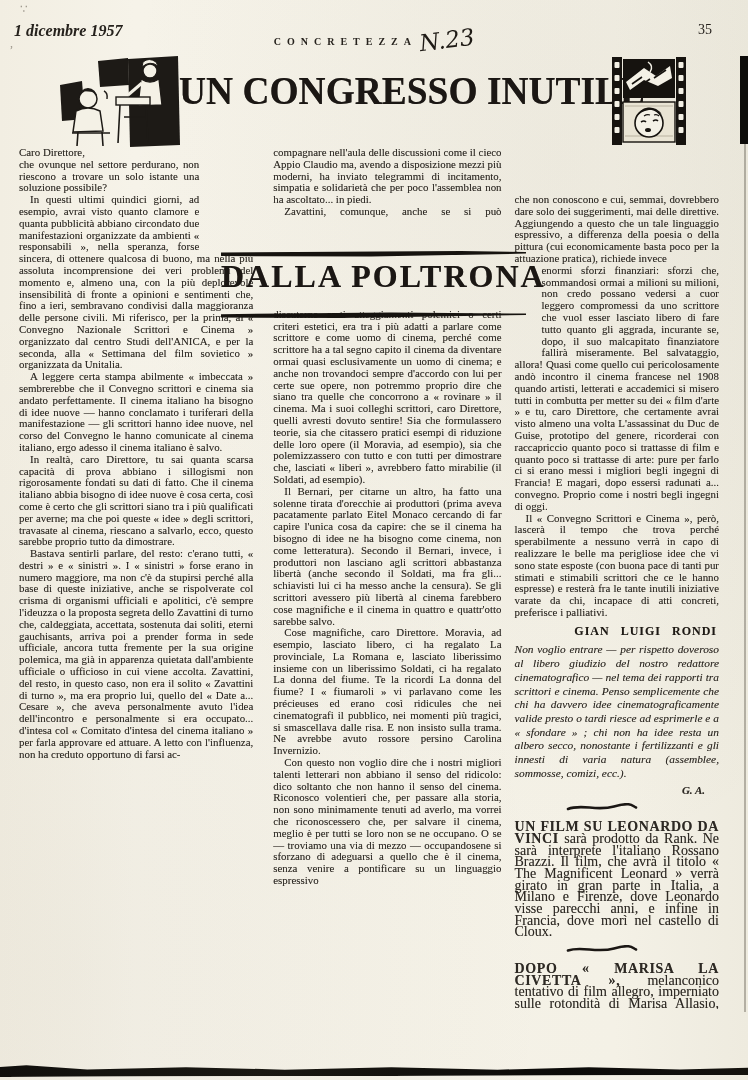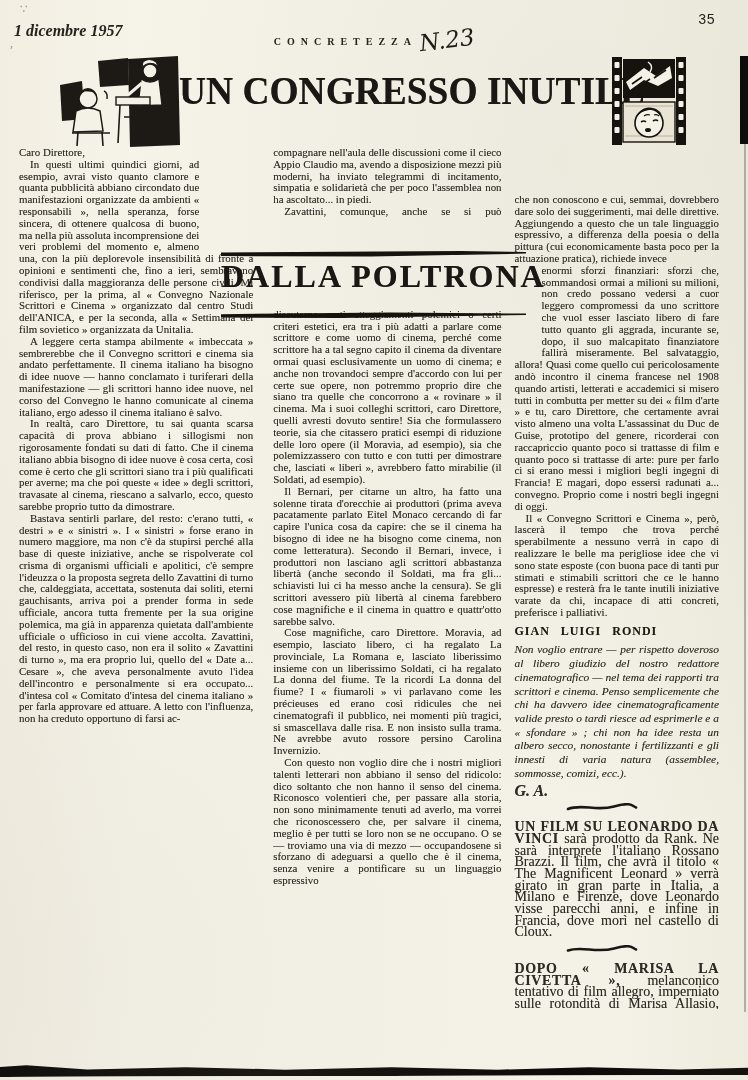--- a/index.html
+++ b/index.html
@@ -15,21 +15,21 @@
       linear-gradient(90deg,#f2eee2,#f6f3e9 18%,#f4f1e6 82%,#eeebdf);
     font-family:"Liberation Serif","DejaVu Serif",serif;
     color:#2d2924;
   }
 
   
   .mast-date{ position:absolute; left:14px; top:22px; font-size:16px; font-style:italic; font-weight:700; color:#26221d; }
   .mast-center{ position:absolute; left:0; top:24px; width:748px; text-align:center; white-space:nowrap; }
   .mast-title{ font-size:10px; font-weight:700; letter-spacing:6px; color:#26221d; }
   .mast-issue{ display:inline-block; font-size:23px; font-style:italic; font-family:"DejaVu Serif",serif; transform:rotate(-7deg) translateY(3px); margin-left:2px; color:#1e1a15; }
-  .mast-page{ position:absolute; left:698px; top:12px; font-size:14px; color:#26221d;font-family:Liberation Mono, monospace; }
+  .mast-page{ position:absolute; left:698px; top:22px; font-size:14px; color:#26221d; }
   .speck{ position:absolute; color:#9b968a; font-size:12px; }
 
   
   .headline{
     position:absolute; left:170px; top:68px; width:450px;
     text-align:center; font-size:39px; font-weight:700; letter-spacing:0px;
     color:#1b1714; transform:scaleX(.96); transform-origin:center;
     text-shadow:0 0 .5px rgba(30,25,20,.55);
     white-space:nowrap;
   }
@@ -58,23 +58,23 @@
   .col1{ width:236px; }
   .col2{ width:230px; margin-left:20px; }
   .col3{ width:206px; margin-left:13px;margin-top:47px; }
   .col p{ margin:0; }
   .col p.ind{ text-indent:11px; }
   .force-just{ text-align-last:justify; }
   .notch-right{ float:right; width:54px; height:93px; }
   .notch-left{ float:left; width:27px; height:93px; }
   .banner-gap{ height:91px; }
 
-  .byline{ font-size:12px; font-weight:700; letter-spacing:1px; word-spacing:7px; color:#1e1a15; margin:7px 2px 6px 0 !important; }
+  .byline{ text-align:right; font-size:12px; font-weight:700; letter-spacing:1px; word-spacing:7px; color:#1e1a15; margin:7px 2px 6px 0 !important; }
   .editor-note{ font-style:italic; font-size:11.4px; line-height:13.7px; }
-  .initials{ text-align:left; font-size:16px; font-weight:700; font-style:italic; margin:4px 14px 0 0 !important; }
+  .initials{ text-align:right; font-size:11px; font-weight:700; font-style:italic; margin:4px 14px 0 0 !important; }
   .flourish{ text-align:center; margin:7px 0 6px -30px !important; }
   .news{ font-size:14px; line-height:11.7px; }
   .news-lead{ font-weight:700; letter-spacing:.6px; }
 
   
   .edge-bar{ position:absolute; left:740px; top:56px; width:8px; height:88px; background:#0d0c0a; }
   .edge-line{ position:absolute; left:744px; top:144px; width:2px; height:868px; background:rgba(70,62,52,.35); }
   .bottom-band{
     position:absolute; left:-4px; top:1064px; width:760px; height:12px;
     background:linear-gradient(90deg,#11100d,#1a1812 35%,#0c0b09 75%,#15130e);
@@ -156,21 +156,21 @@
     <div class="banner-title">DALLA POLTRONA</div>
     <svg class="rule-bottom" width="305" height="7" viewBox="0 0 305 7">
       <polygon points="0,2.2 170,0.4 305,1.6 305,3 120,6 0,5.6" fill="#16130f"></polygon>
     </svg>
   </div>
 
   <div class="columns">
 
     <div class="col col1">
       <p>Caro Direttore,</p>
-      <p><span class="notch-right"></span></p>
+      <p><span class="notch-right"></span><span>che ovunque nel settore perdurano, non riescono a trovare un solo istante una soluzione possibile?</span></p>
       <p class="ind">In questi ultimi quindici giorni, ad esempio, avrai visto quanto clamore e quanta pubblicità abbiano circondato due manifestazioni organizzate da ambienti « responsabili », nella speranza, forse sincera, di ottenere qualcosa di buono, ma nella più assoluta incomprensione dei veri problemi del momento e, almeno una, con la più deplorevole insensibilità di fronte a opinioni e sentimenti che, fino a ieri, sembravano condivisi dalla maggioranza delle persone civili. Mi riferisco, per la prima, al « Convegno Nazionale Scrittori e Cinema » organizzato dal centro Studi dell'ANICA, e per la seconda, alla « Settimana del film sovietico » organizzata da Unitalia.</p>
       <p class="ind">A leggere certa stampa abilmente « imbeccata » sembrerebbe che il Convegno scrittori e cinema sia andato perfettamente. Il cinema italiano ha bisogno di idee nuove — hanno conclamato i turiferari della manifestazione — gli scrittori hanno idee nuove, nel corso del Convegno le hanno comunicate al cinema italiano, ergo adesso il cinema italiano è salvo.</p>
       <p class="ind">In realtà, caro Direttore, tu sai quanta scarsa capacità di prova abbiano i sillogismi non rigorosamente fondati su dati di fatto. Che il cinema italiano abbia bisogno di idee nuove è cosa certa, così come è certo che gli scrittori siano tra i più qualificati per averne; ma che poi queste « idee » degli scrittori, travasate al cinema, riescano a salvarlo, ecco, questo sarebbe proprio tutto da dimostrare.</p>
       <p class="ind">Bastava sentirli parlare, del resto: c'erano tutti, « destri » e « sinistri ». I « sinistri » forse erano in numero maggiore, ma non c'è da stupirsi perché alla base di queste iniziative, anche se rispolverate col crisma di organismi ufficiali e apolitici, c'è sempre l'ideuzza o la proposta segreta dello Zavattini di turno che, caldeggiata, accettata, sostenuta dai soliti, eterni gauchisants, arriva poi a prender forma in sede ufficiale, ancora tutta fremente per la sua origine polemica, ma già in apparenza quietata dall'ambiente ufficiale o ufficioso in cui viene accolta. Zavattini, del resto, in questo caso, non era il solito « Zavattini di turno », ma era proprio lui, quello del « Date a... Cesare », che aveva personalmente avuto l'idea dell'incontro e personalmente si era occupato... d'intesa col « Comitato d'intesa del cinema italiano » per farla approvare ed attuare. A letto con l'influenza, non ha creduto opportuno di farsi ac-</p>
     </div>
 
     <div class="col col2">
       <p>compagnare nell'aula delle discussioni come il cieco Appio Claudio ma, avendo a disposizione mezzi più moderni, ha inviato telegrammi di incitamento, simpatia e solidarietà che per poco l'assemblea non ha ascoltato... in piedi.</p>
       <p class="ind force-just">Zavattini, comunque, anche se si può</p>
       <div class="banner-gap"></div>

